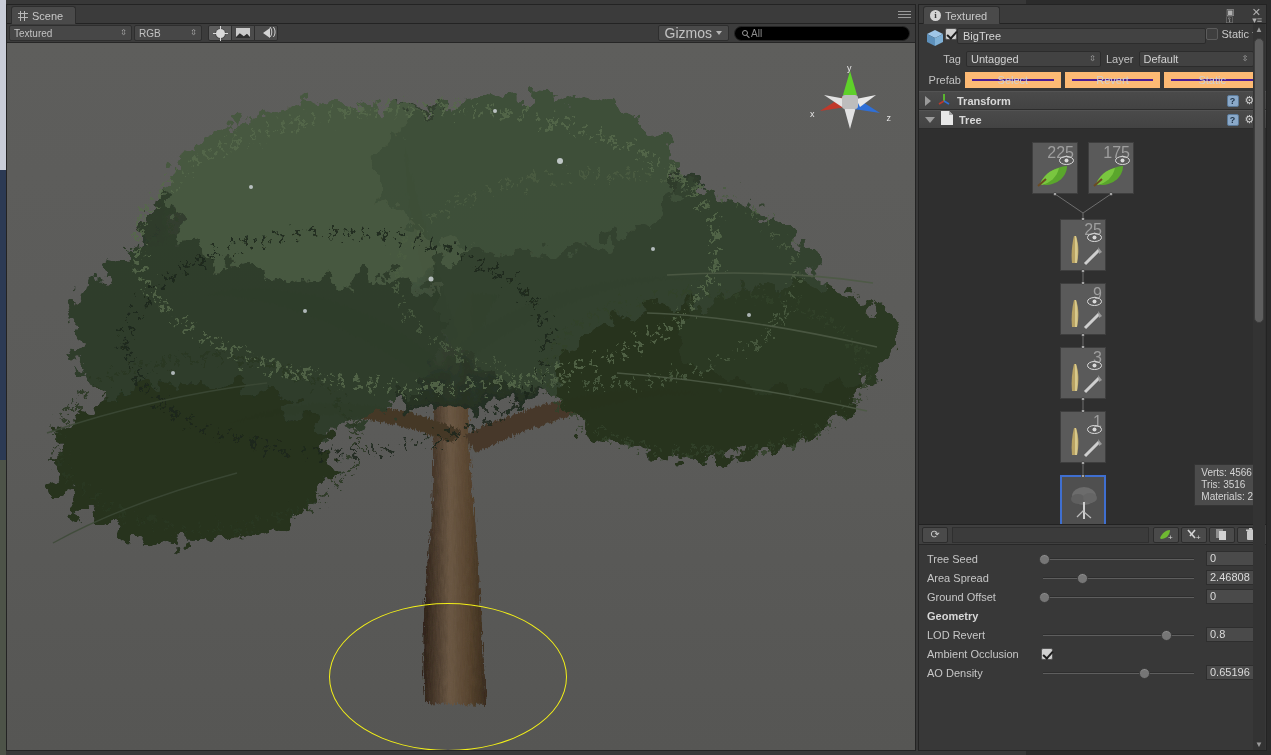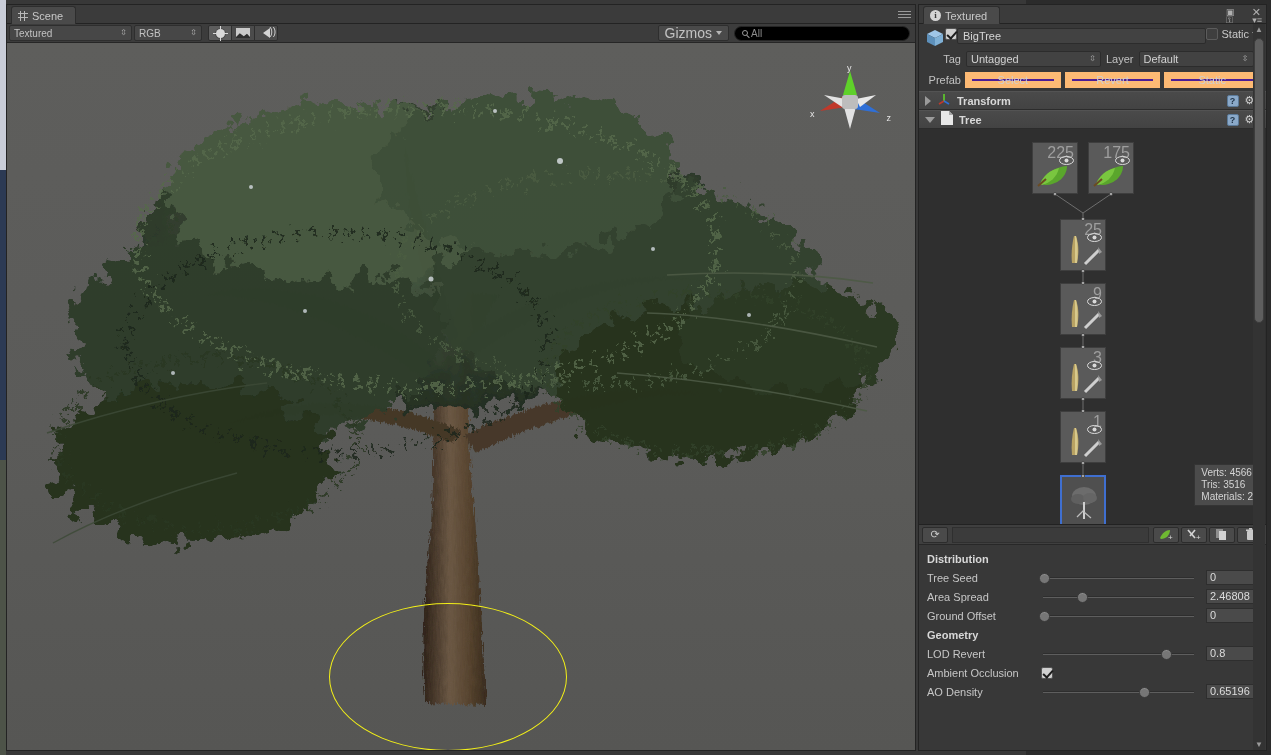--- a/index.html
+++ b/index.html
@@ -715,21 +715,20 @@
           <svg width="13" height="13" viewBox="0 0 13 13">
             <rect x="3" y="3" width="7" height="9" rx="1" fill="#c9c9c9"></rect>
             <rect x="2" y="1.5" width="9" height="1.6" fill="#c9c9c9"></rect>
             <rect x="5" y="0" width="3" height="1.8" fill="#c9c9c9"></rect>
           </svg>
         </span>
       </div>
 
       <div class="props">
 
-        <div class="sec-title">Distribution</div>
 
         <div class="prow">
           <span class="plabel">Tree Seed</span>
           <span class="slider">
             <span class="track"></span>
             <span class="knob" style="left:0%"></span>
           </span>
           <span class="numbox">0</span>
         </div>
 

